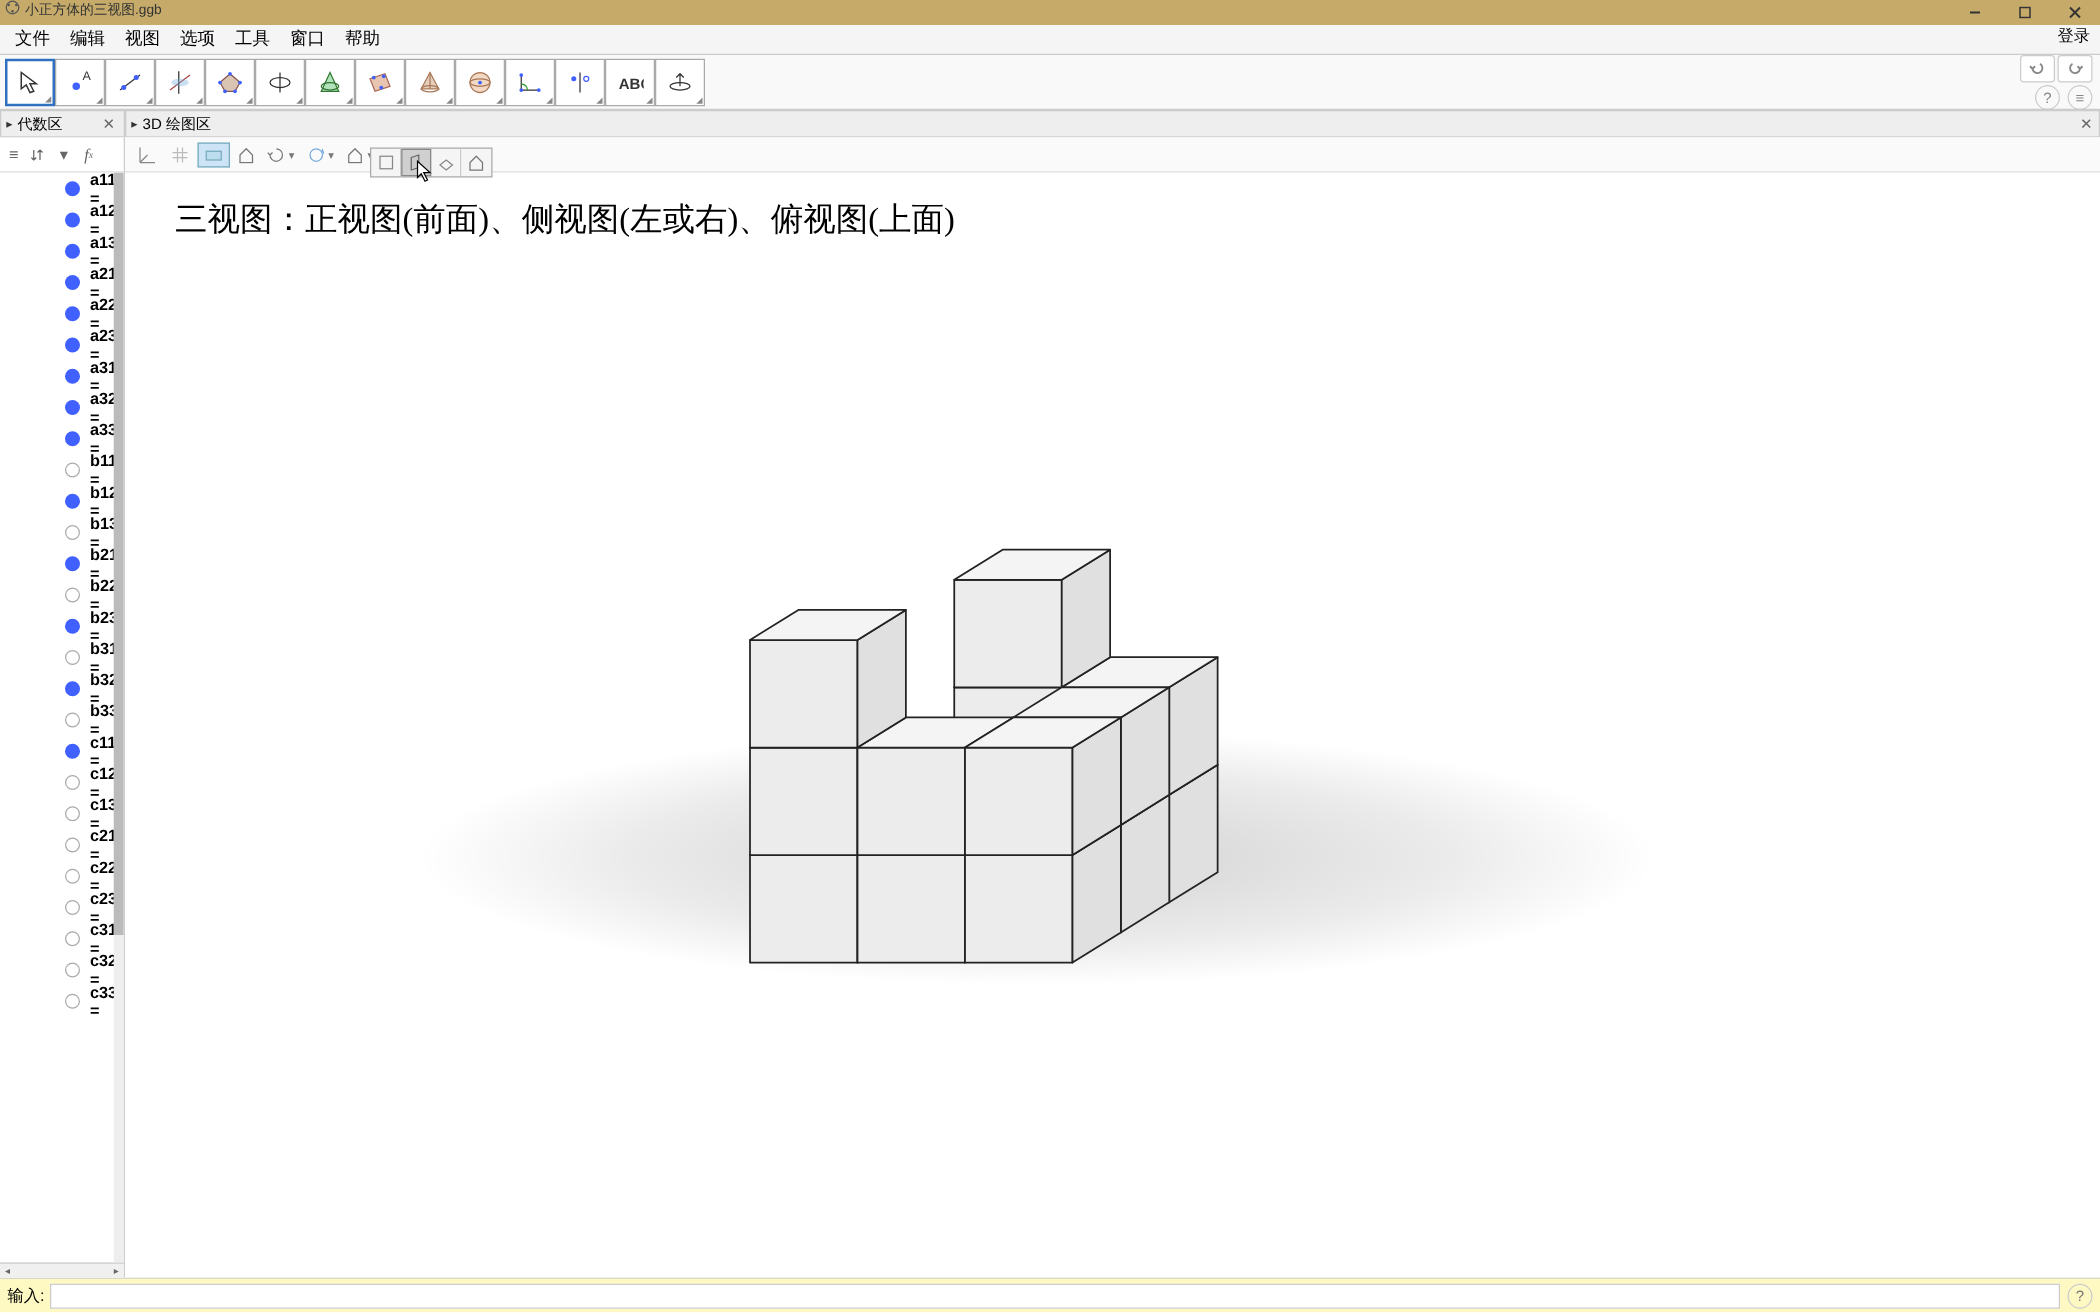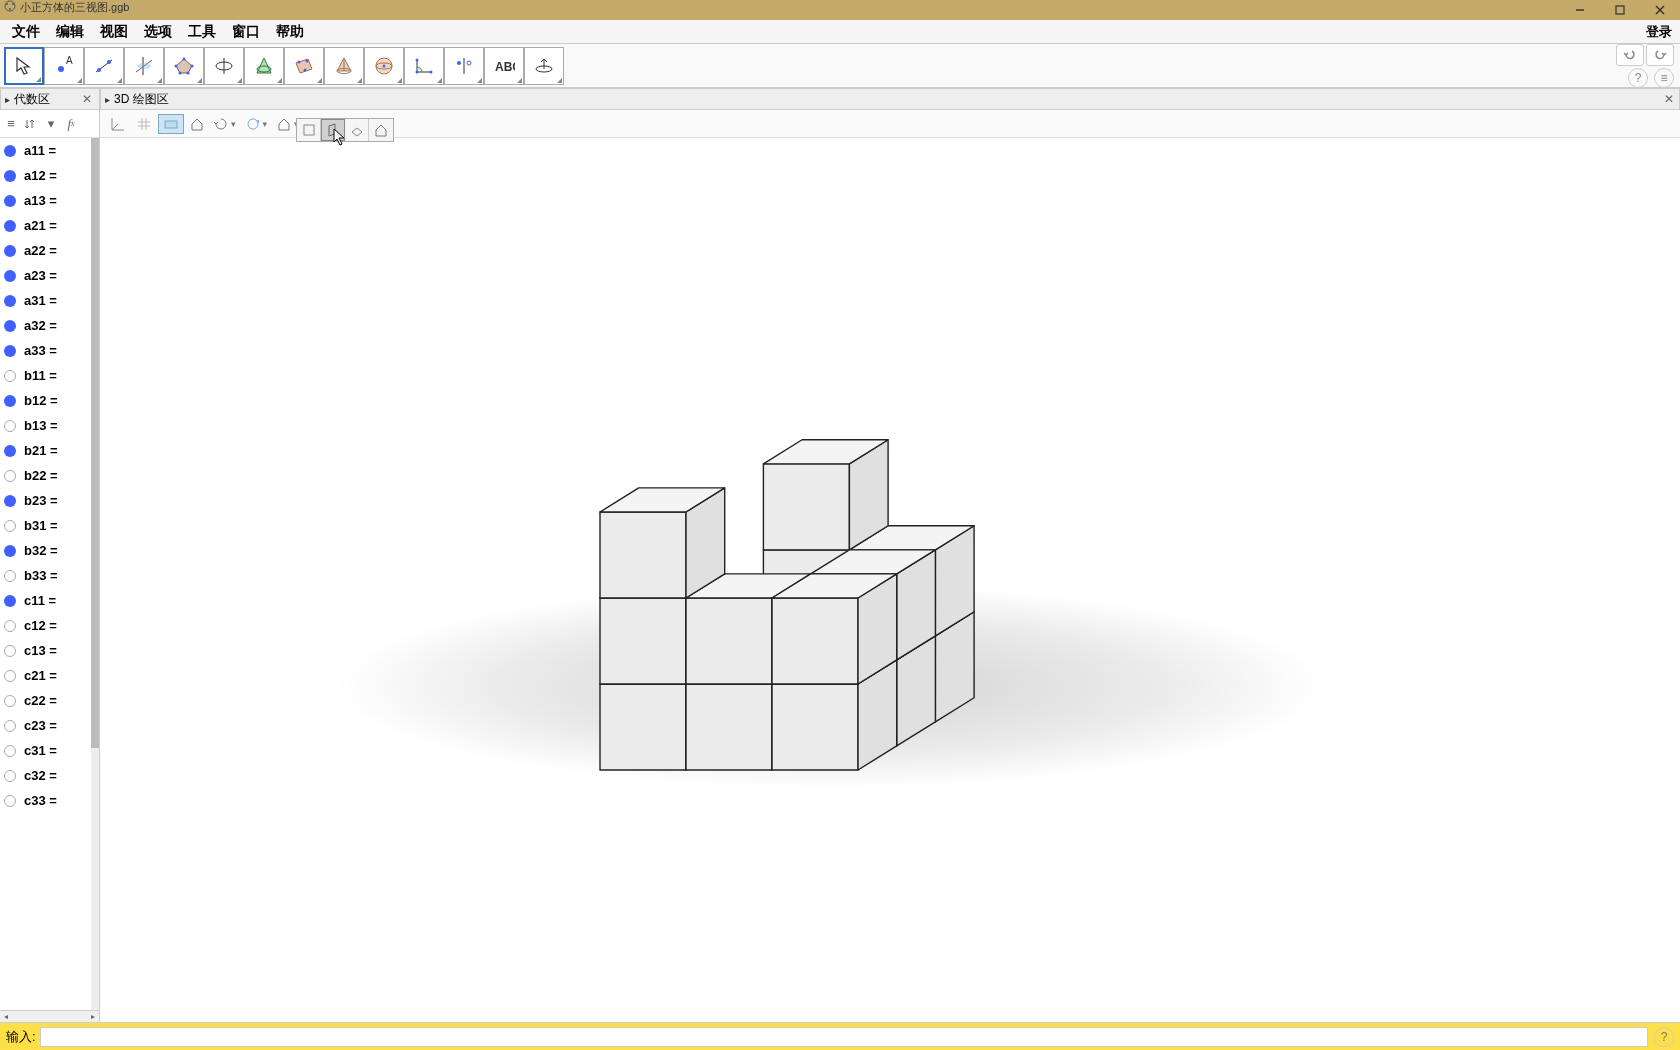--- a/index.html
+++ b/index.html
@@ -6,21 +6,21 @@
 body { font-family: "Microsoft YaHei", Arial, sans-serif; font-size: 13px; background: #fff; overflow: hidden; width: 1680px; height: 1050px; }
 
 
 .titlebar { height: 20px; background: #c5aa6a; display: flex; align-items: flex-start; padding: 0 4px; position: relative; }
 .titlebar .geo-icon { width: 12px; height: 12px; margin-right: 4px; display: inline-flex; }
 .titlebar .title-text { font-size: 11px; color: #333; }
 .titlebar .win-controls { position: absolute; right: 0; top: 0; display: flex; height: 20px; }
 .titlebar .win-controls div { width: 40px; height: 20px; display: flex; align-items: center; justify-content: center; cursor: pointer; }
 
 
-.menubar { height: 24px; background: #f5f5f5; border-bottom: 1px solid #ccc; display: flex; align-items: center; padding: 0 4px; position: relative; font-weight: bold; }
+.menubar { height: 24px; background: #f5f5f5; border-bottom: 1px solid #ccc; display: flex; align-items: flex-start; padding: 0 4px; position: relative; }
 .menubar .menu-item { padding: 2px 8px; font-size: 14px; cursor: pointer; }
 .menubar .login { position: absolute; right: 8px; font-size: 13px; color: #000000; cursor: pointer; }
 
 
 .toolbar { height: 44px; background: #f9f9f9; border-bottom: 1px solid #ccc; display: flex; align-items: center; padding: 4px; position: relative; }
 .tool-btn { width: 40px; height: 38px; border: 1px solid #aaa; margin-right: 0; display: flex; align-items: center; justify-content: center; position: relative; cursor: pointer; background: #fff; }
 .tool-btn.selected { border: 2px solid #3070c0; }
 .tool-btn .drop-tri { position: absolute; bottom: 1px; right: 1px; width: 0; height: 0; border-left: 5px solid transparent; border-bottom: 5px solid #888; }
 .toolbar-right { position: absolute; right: 6px; display: flex; gap: 4px; align-items: center; }
 .rt-btn { width: 28px; height: 22px; border: 1px solid #ccc; border-radius: 3px; display: flex; align-items: center; justify-content: center; cursor: pointer; background: #fff; color: #888; }
@@ -33,21 +33,21 @@
 .panel-header .close-x { margin-left: auto; width: 16px; height: 16px; display: flex; align-items: center; justify-content: center; cursor: pointer; color: #666; }
 .ph-algebra { width: 100px; }
 .ph-3d { flex: 1; position: relative; }
 .ph-3d .close-x { position: absolute; right: 2px; }
 
 
 .main { display: flex; height: calc(1050px - 20px - 24px - 44px - 22px - 28px); }
 .sidebar { width: 100px; border-right: 1px solid #ccc; display: flex; flex-direction: column; background: #fff; }
 .sidebar-toolbar { height: 28px; border-bottom: 1px solid #ddd; display: flex; align-items: center; gap: 2px; padding: 2px; }
 .sb-tbtn { width: 18px; height: 18px; display: flex; align-items: center; justify-content: center; cursor: pointer; color: #666; }
-.algebra-list { flex: 1; overflow-y: auto; position: relative; }
+.algebra-list { flex: 1; overflow-y: auto; position: relative; padding-left: 48px; }
 .algebra-item { display: flex; align-items: center; height: 25px; padding: 0 4px; cursor: pointer; }
 .algebra-item .bullet { width: 12px; height: 12px; border-radius: 6px; margin-right: 8px; flex-shrink: 0; }
 .algebra-item .bullet.blue { background: #4060ff; }
 .algebra-item .bullet.hollow { background: #fff; border: 1px solid #aaa; }
 .algebra-item .label { font-size: 13px; font-weight: bold; }
 .sb-scroll { position: absolute; right: 0; top: 0; width: 8px; height: 100%; background: #eee; }
 .sb-scroll .thumb { width: 8px; background: #bbb; position: absolute; top: 0; height: 70%; }
 .sb-hscroll { height: 12px; background: #f0f0f0; border-top: 1px solid #ccc; display: flex; }
 .sb-hscroll .arrow { width: 12px; display: flex; align-items: center; justify-content: center; font-size: 8px; color: #666; }
 .sb-hscroll .track { flex: 1; }
@@ -67,21 +67,21 @@
 
 .canvas-text { position: absolute; top: 48px; left: 40px; font-size: 26px; color: #000; font-family: "SimSun", serif; }
 
 
 .scene-svg { position: absolute; top: 0; left: 0; }
 
 
 .shadow { position: absolute; left: 130px; top: 440px; width: 1200px; height: 340px; background: radial-gradient(ellipse 55% 40% at 50% 40%, rgba(0,0,0,0.18), rgba(0,0,0,0.08) 50%, rgba(0,0,0,0) 75%); pointer-events: none; }
 
 
-.inputbar { height: 28px; border-top: 1px solid #ccc; display: flex; align-items: center; padding: 0 6px; background: #fde047; }
+.inputbar { height: 28px; border-top: 1px solid #ccc; display: flex; align-items: center; padding: 0 6px; background: #fef9c3; }
 .inputbar label { font-size: 13px; margin-right: 4px; }
 .inputbar input { flex: 1; height: 20px; border: 1px solid #ccc; padding: 0 4px; font-size: 12px; }
 .inputbar .help { width: 20px; height: 20px; border: 1px solid #ccc; border-radius: 10px; margin-left: 6px; display: flex; align-items: center; justify-content: center; font-size: 12px; color: #777; cursor: pointer; }
 </style>
 </head>
 <body>
 
 <div class="titlebar">
   <span class="geo-icon">
     <svg viewBox="0 0 12 12">
@@ -473,20 +473,21 @@
           <svg width="14" height="14">
             <path d="M2 7 L7 2 L12 7 L12 13 L2 13 Z" fill="none" stroke="#777"></path>
           </svg>
         </div>
     </div>
 
     <svg style="position:absolute;top:18px;left:233px;pointer-events:none" width="14" height="18">
         <path d="M1 1 L1 14 L4 11 L7 17 L9 16 L6 10 L11 10 Z" fill="#fff" stroke="#000" stroke-width="1"></path>
       </svg>
 
+    <div class="canvas-text">三视图：正视图(前面)、侧视图(左或右)、俯视图(上面)</div>
 
     <div class="shadow"></div>
 
     <svg id="scene" class="scene-svg" width="1580" height="900">
         <polygon points="577.4,611.84 663.4,611.84 663.4,525.84 577.4,525.84" fill="#ececec" stroke="#222" stroke-width="1.4" stroke-linejoin="round"></polygon>
         <polygon points="663.4,611.84 702.1,587.76 702.1,501.76 663.4,525.84" fill="#e0e0e0" stroke="#222" stroke-width="1.4" stroke-linejoin="round"></polygon>
         <polygon points="577.4,525.84 663.4,525.84 702.1,501.76 616.1,501.76" fill="#f4f4f4" stroke="#222" stroke-width="1.4" stroke-linejoin="round"></polygon>
         <polygon points="663.4,611.84 749.4,611.84 749.4,525.84 663.4,525.84" fill="#ececec" stroke="#222" stroke-width="1.4" stroke-linejoin="round"></polygon>
         <polygon points="749.4,611.84 788.1,587.76 788.1,501.76 749.4,525.84" fill="#e0e0e0" stroke="#222" stroke-width="1.4" stroke-linejoin="round"></polygon>
         <polygon points="663.4,525.84 749.4,525.84 788.1,501.76 702.1,501.76" fill="#f4f4f4" stroke="#222" stroke-width="1.4" stroke-linejoin="round"></polygon>

